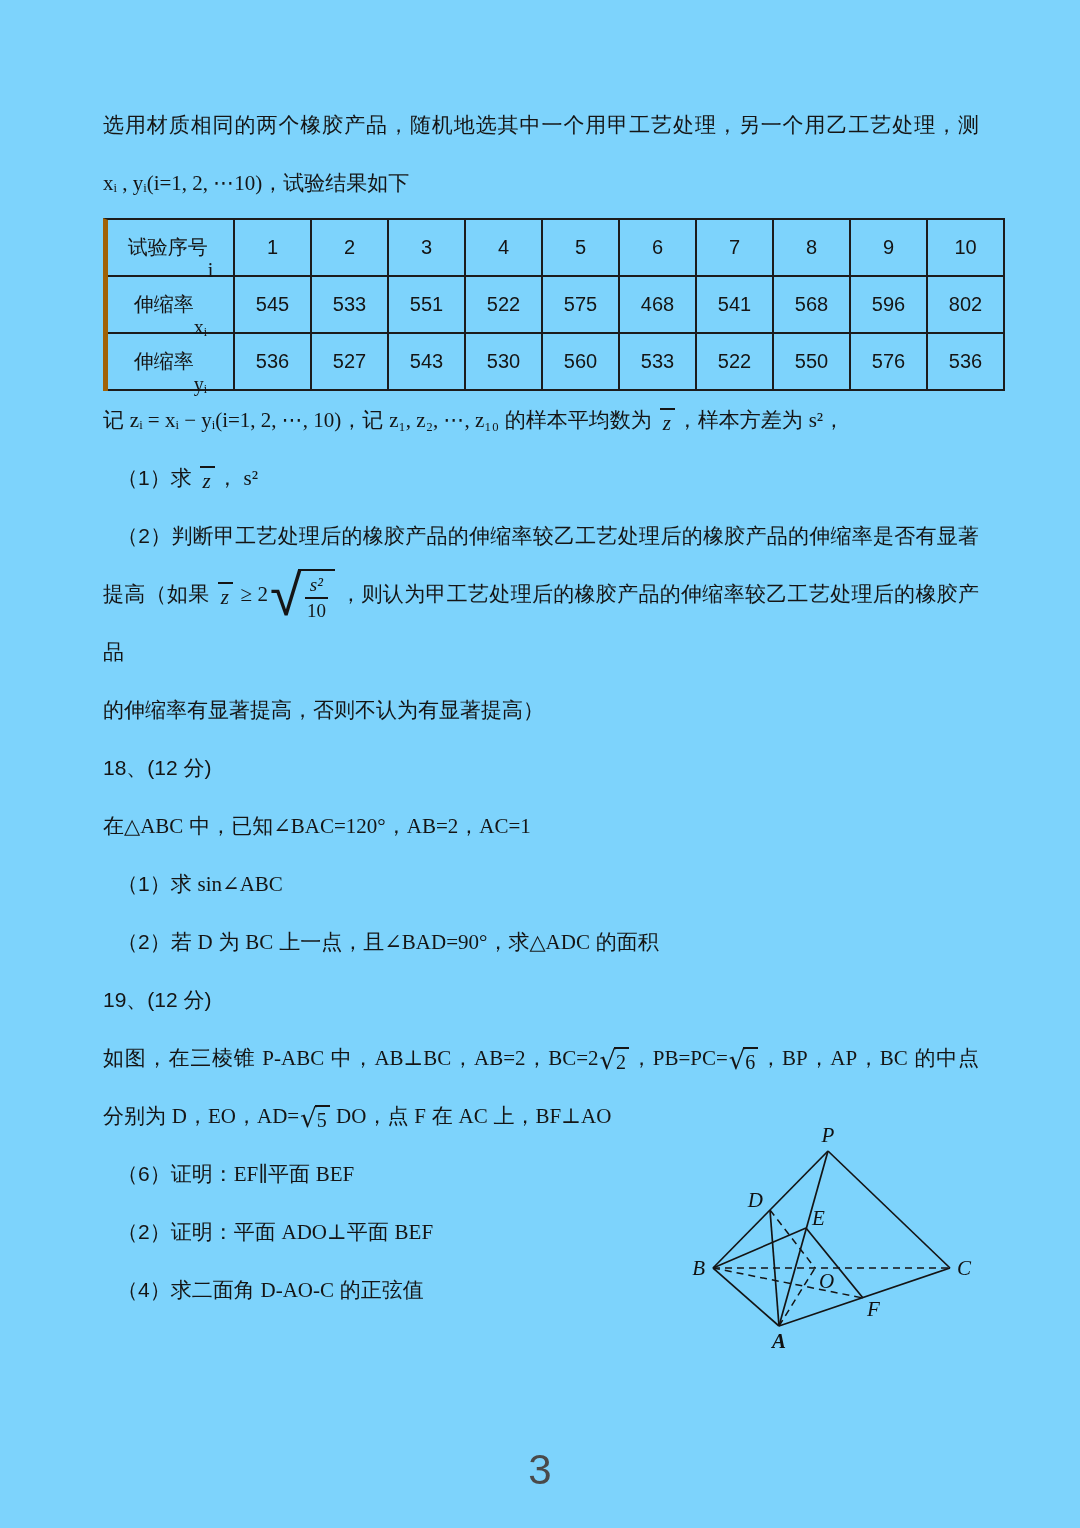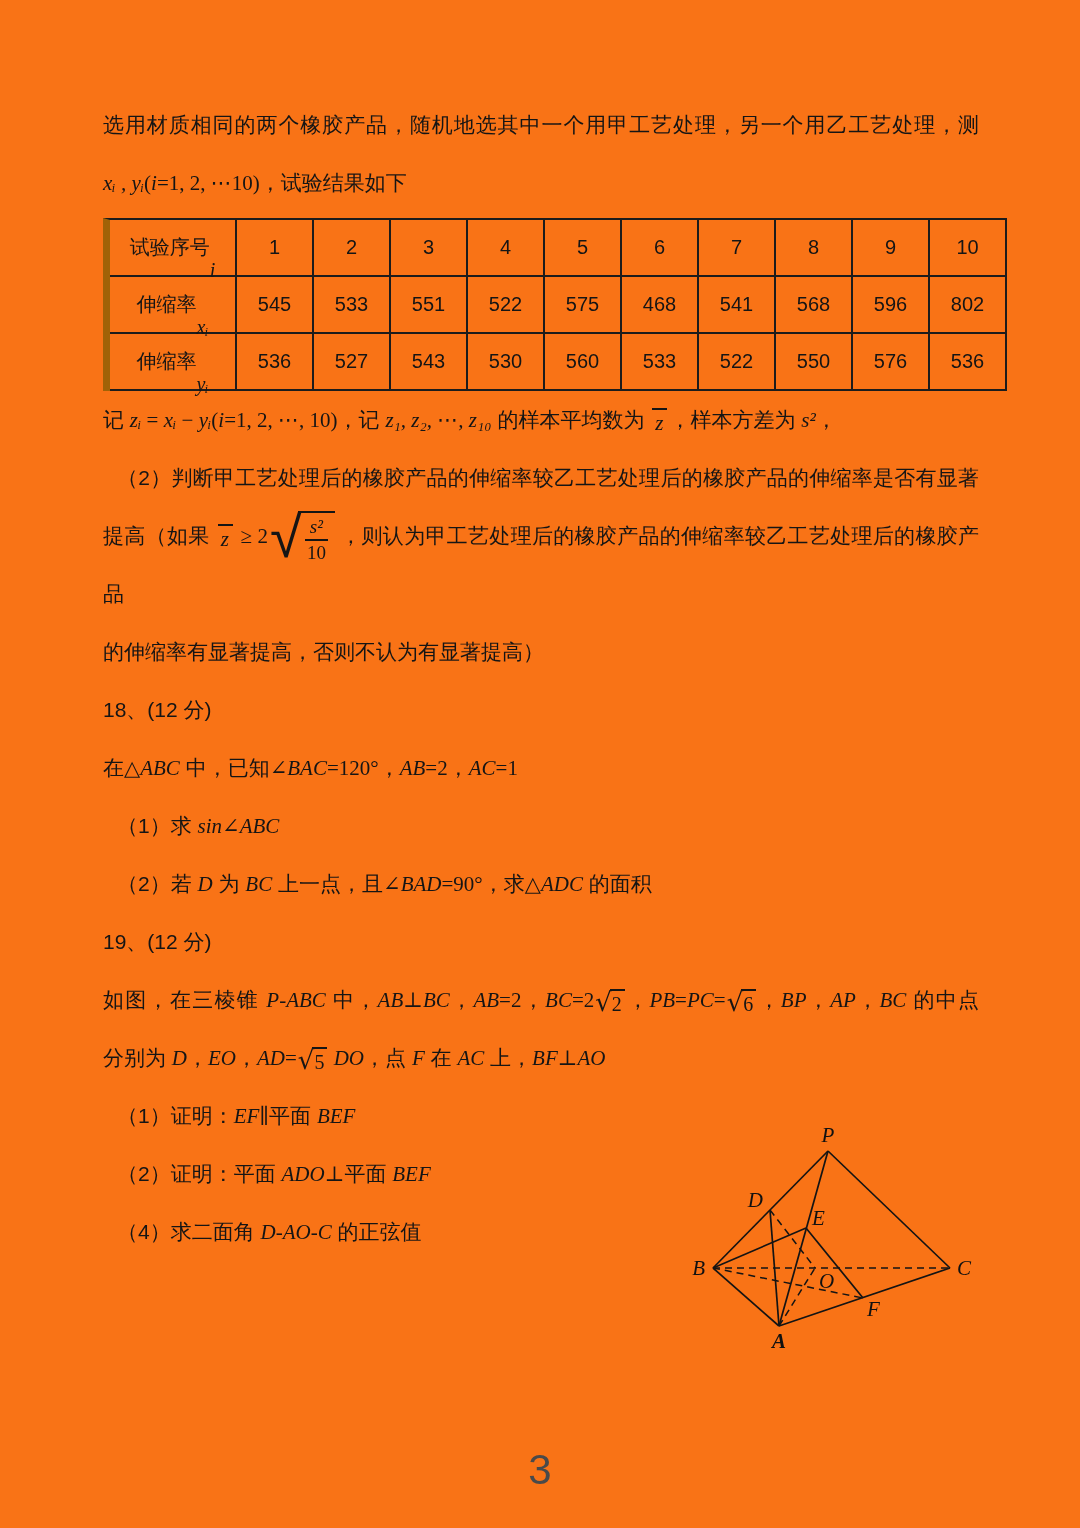--- a/index.html
+++ b/index.html
@@ -1,36 +1,36 @@
 <!DOCTYPE html>
 <html><head>
 <meta charset="utf-8">
 <style>
   html,body{margin:0;padding:0;background:#ffffff;}
   .page{
     position:relative;
     width:1080px;height:1528px;
-    background:#f97316;
+    background:#7dd3fc;
     color:#151515;
     overflow:hidden;
     font-family:"Liberation Sans","DejaVu Sans",sans-serif;
   }
   .content{position:absolute;left:103px;top:96px;width:876px;}
   .line{
     font-size:21px;
     line-height:58px;
     white-space:nowrap;
     color:#151515;
   }
   .just{text-align:justify;text-align-last:justify;white-space:normal;}
   .ind{padding-left:14px;}
 
   
   .seg-t{font-family:"Liberation Sans","DejaVu Sans",sans-serif;}
-  .seg-i{font-family:"Liberation Serif","DejaVu Serif","DejaVu Sans",serif;font-style:italic;margin-top:45px;}
+  .seg-i{font-family:"Liberation Serif","DejaVu Serif","DejaVu Sans",serif;margin-top:45px;}
   .seg-r{font-family:"Liberation Serif","DejaVu Serif","DejaVu Sans",serif;}
   .seg-ol{
     font-family:"Liberation Serif","DejaVu Serif","DejaVu Sans",serif;
     font-style:italic;display:inline-block;
     border-top:2px solid #151515;
     line-height:1.05;padding:2px 4px 0 3px;margin:0 2px;
     vertical-align:-3px;
   }
   .seg-sq{display:inline-flex;align-items:flex-start;vertical-align:-4px;margin:0 1px;}
   .sq-sign{font-family:"DejaVu Sans",sans-serif;font-size:26px;line-height:1;display:inline-block;}
@@ -49,21 +49,21 @@
     border-bottom:2px solid #151515;line-height:1.05;padding:0 5px 2px 5px;
   }
   .sf-den{font-family:"Liberation Serif","DejaVu Serif",serif;line-height:1.05;padding-top:2px;}
 
   
   .dtable{
     display:grid;
     grid-template-columns:127px repeat(10,77px);
     grid-auto-rows:57px;
     border-top:2px solid #1c1c1c;
-    border-left:7px solid #a16207;
+    border-left:5px solid #a16207;
     width:897px;
     margin:6px 0 0 0;
     font-size:20px;
     line-height:normal;
     white-space:nowrap;
   }
   .cell{
     border-right:2px solid #1c1c1c;
     border-bottom:2px solid #1c1c1c;
     display:flex;align-items:center;justify-content:center;
@@ -110,20 +110,21 @@
         </div>
       <div class="cells"><div class="cell">545</div><div class="cell">533</div><div class="cell">551</div><div class="cell">522</div><div class="cell">575</div><div class="cell">468</div><div class="cell">541</div><div class="cell">568</div><div class="cell">596</div><div class="cell">802</div></div>
       <div class="cell lbl">
           <span class="seg-t">伸缩率 </span>
           <span class="seg-i">yᵢ</span>
         </div>
       <div class="cells"><div class="cell">536</div><div class="cell">527</div><div class="cell">543</div><div class="cell">530</div><div class="cell">560</div><div class="cell">533</div><div class="cell">522</div><div class="cell">550</div><div class="cell">576</div><div class="cell">536</div></div>
     </div>
 
     <div class="line"><span class="seg-t">记 </span><span class="seg-i">zᵢ</span><span class="seg-r"> = </span><span class="seg-i">xᵢ</span><span class="seg-r"> − </span><span class="seg-i">yᵢ</span><span class="seg-r">(</span><span class="seg-i">i</span><span class="seg-r">=1, 2, ⋯, 10)</span><span class="seg-t">，记 </span><span class="seg-i">z₁, z₂, ⋯, z₁₀</span><span class="seg-t"> 的样本平均数为 </span><span class="seg-ol">z</span><span class="seg-t">，样本方差为 </span><span class="seg-i">s²</span><span class="seg-t">，</span></div>
+    <div class="line ind"><span class="seg-t">（1）求 </span><span class="seg-ol">z</span><span class="seg-t">， </span><span class="seg-i">s²</span></div>
     <div class="line just ind"><span class="seg-t">（2）判断甲工艺处理后的橡胶产品的伸缩率较乙工艺处理后的橡胶产品的伸缩率是否有显著</span></div>
     <div class="line just"><span class="seg-t">提高（如果 </span><span class="seg-ol">z</span><span class="seg-r"> ≥ 2</span><span class="seg-sf">
           <span class="sf-sign">√</span>
           <span class="sf-body">
             <span class="sf-num">s²</span>
             <span class="sf-den">10</span>
           </span>
         </span><span class="seg-t">，则认为甲工艺处理后的橡胶产品的伸缩率较乙工艺处理后的橡胶产品</span></div>
     <div class="line"><span class="seg-t">的伸缩率有显著提高，否则不认为有显著提高）</span></div>
 
@@ -137,21 +138,21 @@
           <span class="sq-sign">√</span>
           <span class="sq-body">2</span>
         </span><span class="seg-t">，</span><span class="seg-i">PB</span><span class="seg-r">=</span><span class="seg-i">PC</span><span class="seg-r">=</span><span class="seg-sq">
           <span class="sq-sign">√</span>
           <span class="sq-body">6</span>
         </span><span class="seg-t">，</span><span class="seg-i">BP</span><span class="seg-t">，</span><span class="seg-i">AP</span><span class="seg-t">，</span><span class="seg-i">BC</span><span class="seg-t"> 的中点</span></div>
     <div class="line"><span class="seg-t">分别为 </span><span class="seg-i">D</span><span class="seg-t">，</span><span class="seg-i">EO</span><span class="seg-t">，</span><span class="seg-i">AD</span><span class="seg-r">=</span><span class="seg-sq">
           <span class="sq-sign">√</span>
           <span class="sq-body">5</span>
         </span><span class="seg-i"> DO</span><span class="seg-t">，点 </span><span class="seg-i">F</span><span class="seg-t"> 在 </span><span class="seg-i">AC</span><span class="seg-t"> 上，</span><span class="seg-i">BF</span><span class="seg-r">⊥</span><span class="seg-i">AO</span></div>
-    <div class="line ind"><span class="seg-t">（1）证明：</span><span class="seg-i">EF</span><span class="seg-r">∥</span><span class="seg-t">平面 </span><span class="seg-i">BEF</span></div>
+    <div class="line ind"><span class="seg-t">（6）证明：</span><span class="seg-i">EF</span><span class="seg-r">∥</span><span class="seg-t">平面 </span><span class="seg-i">BEF</span></div>
     <div class="line ind"><span class="seg-t">（2）证明：平面 </span><span class="seg-i">ADO</span><span class="seg-r">⊥</span><span class="seg-t">平面 </span><span class="seg-i">BEF</span></div>
     <div class="line ind"><span class="seg-t">（4）求二面角 </span><span class="seg-i">D-AO-C</span><span class="seg-t"> 的正弦值</span></div>
   </div>
 
   <div class="fig">
     <svg viewBox="0 0 322 248">
 
       <line x1="165" y1="33" x2="50" y2="150"></line>
       <line x1="165" y1="33" x2="287" y2="150"></line>
       <line x1="165" y1="33" x2="116" y2="208"></line>

